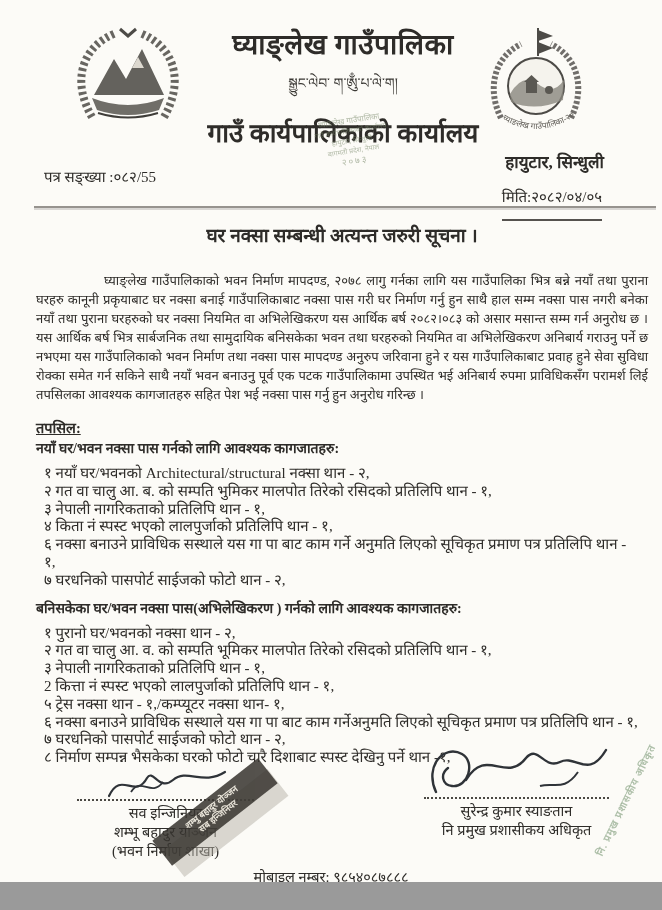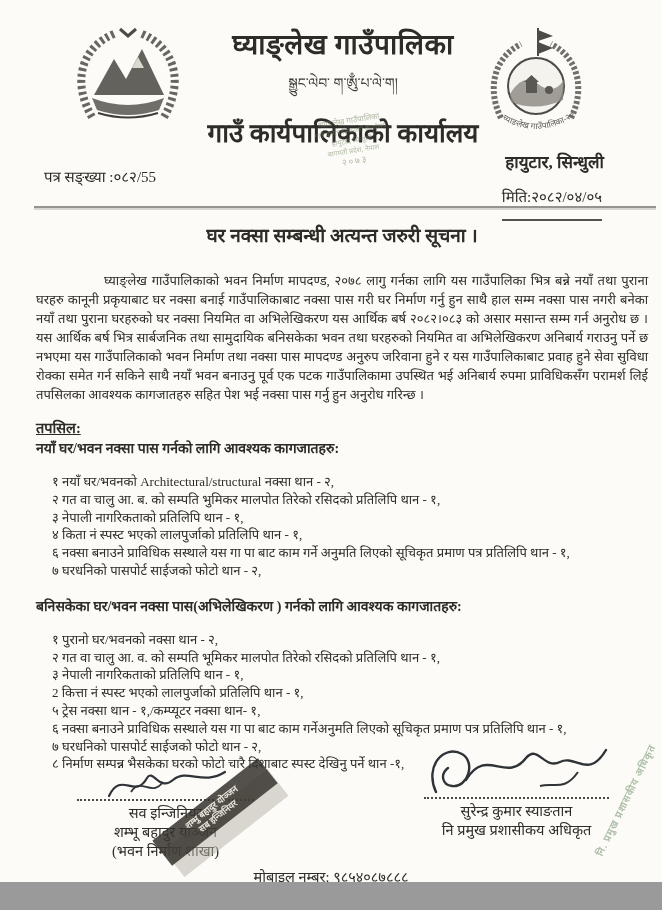--- a/index.html
+++ b/index.html
@@ -26,21 +26,21 @@
   .addr{position:absolute;right:58px;top:150px;font-size:17px;font-weight:bold;}
   .letter-no{position:absolute;left:44px;top:166px;font-size:15px;}
   .date{position:absolute;right:60px;top:186px;font-size:15px;border-bottom:2px solid #55524e;padding-bottom:13px;margin-left:37px;}
   .rule{position:absolute;left:34px;width:622px;top:206px;height:2px;background:#96938e;box-shadow:0 2px 0 rgba(150,147,142,.35);}
   
   .content{position:absolute;left:36px;top:216px;width:612px;}
   .notice-title{text-align:center;font-size:19px;font-weight:bold;margin:6px 0 23px;}
   .body-par{font-size:13px;line-height:19px;text-align:justify;text-indent:68px;}
   .tapasil{font-weight:bold;text-decoration:underline;font-size:14.5px;margin-top:11px;}
   .sec-head{font-weight:bold;font-size:14px;margin-top:1px;}
-  .doc-list{margin:16px;padding:0;list-style:none;font-size:13px;line-height:17.8px;}
+  .doc-list{margin:8px;padding:0;list-style:none;font-size:15px;line-height:17.8px;}
   
   .sig-block{position:absolute;text-align:center;font-size:14.5px;line-height:19px;}
   .sig-left{left:58px;top:766px;width:215px;}
   .sig-right{left:404px;top:740px;width:225px;}
   .sig-svg{display:block;margin:0 auto -6px;}
   .dotline{display:block;height:1px;border-bottom:2px dotted #4a4843;width:82%;margin:0 auto 3px;}
   .stamp-shadow{
     position:absolute;left:160px;top:806px;width:132px;height:34px;
     background:#b5b2a8;opacity:.5;transform:rotate(-38deg);
   }

